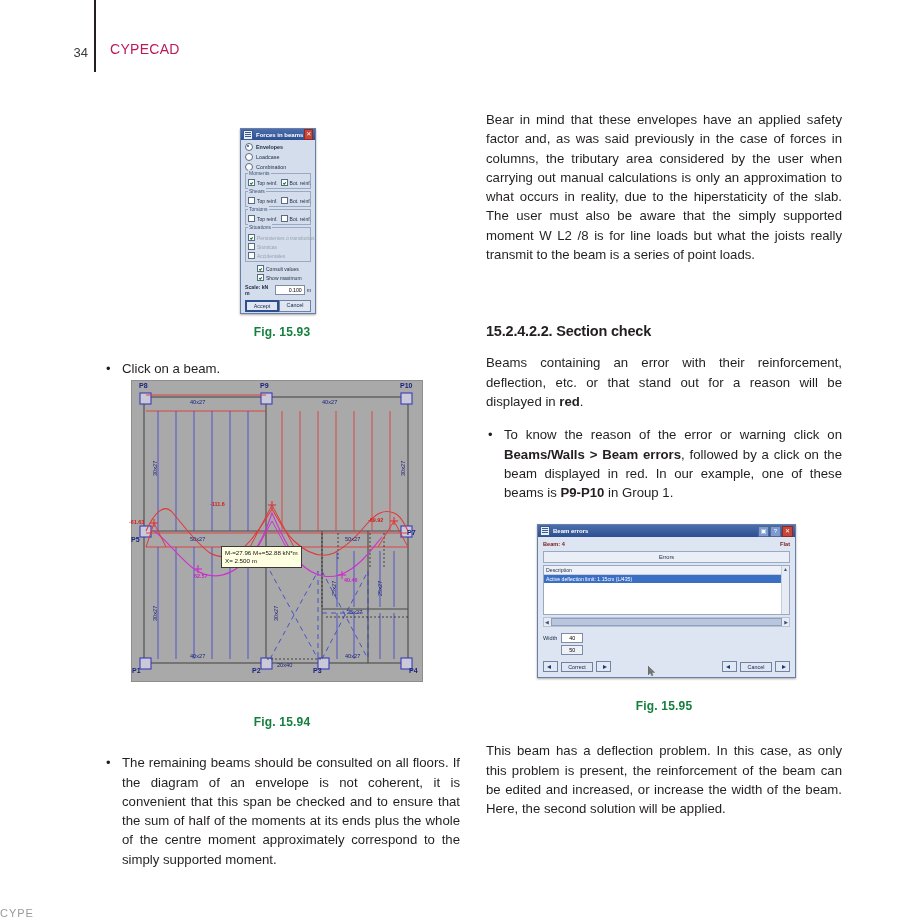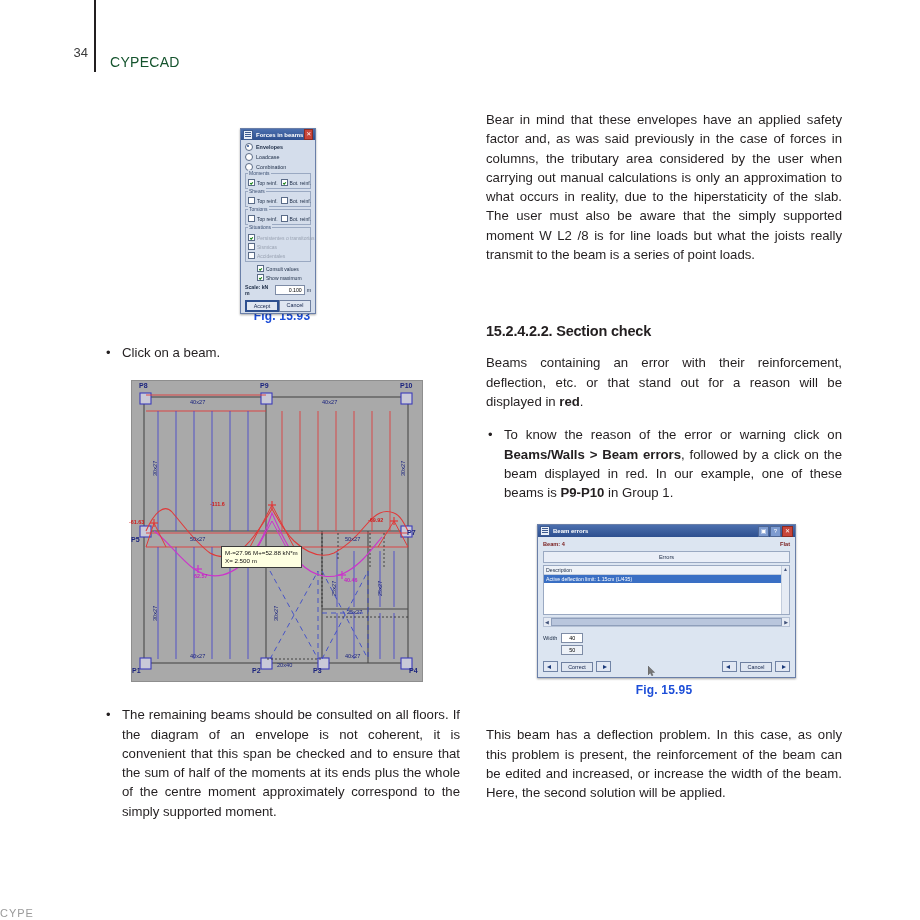--- a/index.html
+++ b/index.html
@@ -8,36 +8,36 @@
     background:#ffffff;
     font-family:"Liberation Sans", sans-serif;
     color:#231f20;
     position:relative;
     overflow:hidden;
   }
   
   #header{position:absolute;left:0;top:0;width:844px;height:90px;}
   #header-rule{position:absolute;left:94px;top:0;width:2px;height:72px;background:#231f20;}
   #page-number{position:absolute;left:60px;top:45px;width:28px;text-align:right;font-size:13px;color:#3a3a3a;}
-  #header-title{position:absolute;left:110px;top:54px;font-size:14px;letter-spacing:.3px;color:#14532d;}
+  #header-title{position:absolute;left:110px;top:41px;font-size:14px;letter-spacing:.3px;color:#be185d;}
 
   
   .col{position:absolute;top:110px;width:356px;}
   #col-left{left:104px;}
   #col-right{left:486px;}
 
   p.body{font-size:13.2px;line-height:19.3px;text-align:justify;margin:0 0 14px 0;color:#231f20;}
   p.body b{font-weight:bold;}
   h3.section{font-size:14.5px;font-weight:bold;margin:8px 0 14px 0;letter-spacing:-.2px;}
 
   ul.bullets{list-style:none;margin:0;padding:0;}
   ul.bullets li{position:relative;padding-left:18px;font-size:13.2px;line-height:19.3px;text-align:justify;margin-bottom:12px;}
   ul.bullets li .dot{position:absolute;left:2px;top:0;font-size:13px;}
 
-  .figcaption{font-size:12px;font-weight:bold;color:#1d4ed8;text-align:center;margin-top:2px;letter-spacing:.2px;}
+  .figcaption{font-size:12px;font-weight:bold;color:#15803d;text-align:center;margin-top:18px;letter-spacing:.2px;}
 
   
   .winbox{position:absolute;border:1px solid #6a7fa8;background:#d6e0ef;box-shadow:0 1px 2px rgba(0,0,0,.35);}
   .wintitle{height:11px;background:linear-gradient(#4b6fae,#2d4f8f);display:flex;align-items:center;padding:0 2px;}
   .wintitle .tt{font-size:6px;color:#fff;font-weight:bold;white-space:nowrap;flex:1;padding-left:2px;}
   .wintitle .sysbtn{width:9px;height:9px;margin-left:1px;font-size:6px;line-height:9px;text-align:center;color:#fff;background:#c8453a;border:1px solid #8d2b22;}
   .wintitle .sysbtn.blue{background:#7d9bd0;border-color:#4e6795;color:#fff;}
   .winicon{width:8px;height:8px;background:#e8eef8;border:1px solid #3c5a8f;margin-right:1px;position:relative;flex:0 0 auto;}
   .winicon:after{content:"";position:absolute;left:1px;top:1px;right:1px;height:1px;background:#3c5a8f;box-shadow:0 2px 0 #3c5a8f,0 4px 0 #3c5a8f;}
 
@@ -131,20 +131,21 @@
   <div class="figcaption">Fig. 15.93</div>
 
   <ul class="bullets" style="margin-top:20px;">
     <li>
       <span class="dot">•</span>
       <span>Click on a beam.</span>
     </li>
   </ul>
 
   <div style="height:307px;"></div>
+  <div class="figcaption">Fig. 15.94</div>
 
   <ul class="bullets" style="margin-top:24px;">
     <li>
       <span class="dot">•</span>
       <span>The remaining beams should be consulted on all floors. If the diagram of an envelope is not coherent, it is convenient that this span be checked and to ensure that the sum of half of the moments at its ends plus the whole of the centre moment approximately correspond to the simply supported moment.</span>
     </li>
   </ul>
 </div>
 
 <div class="col" id="col-right">

